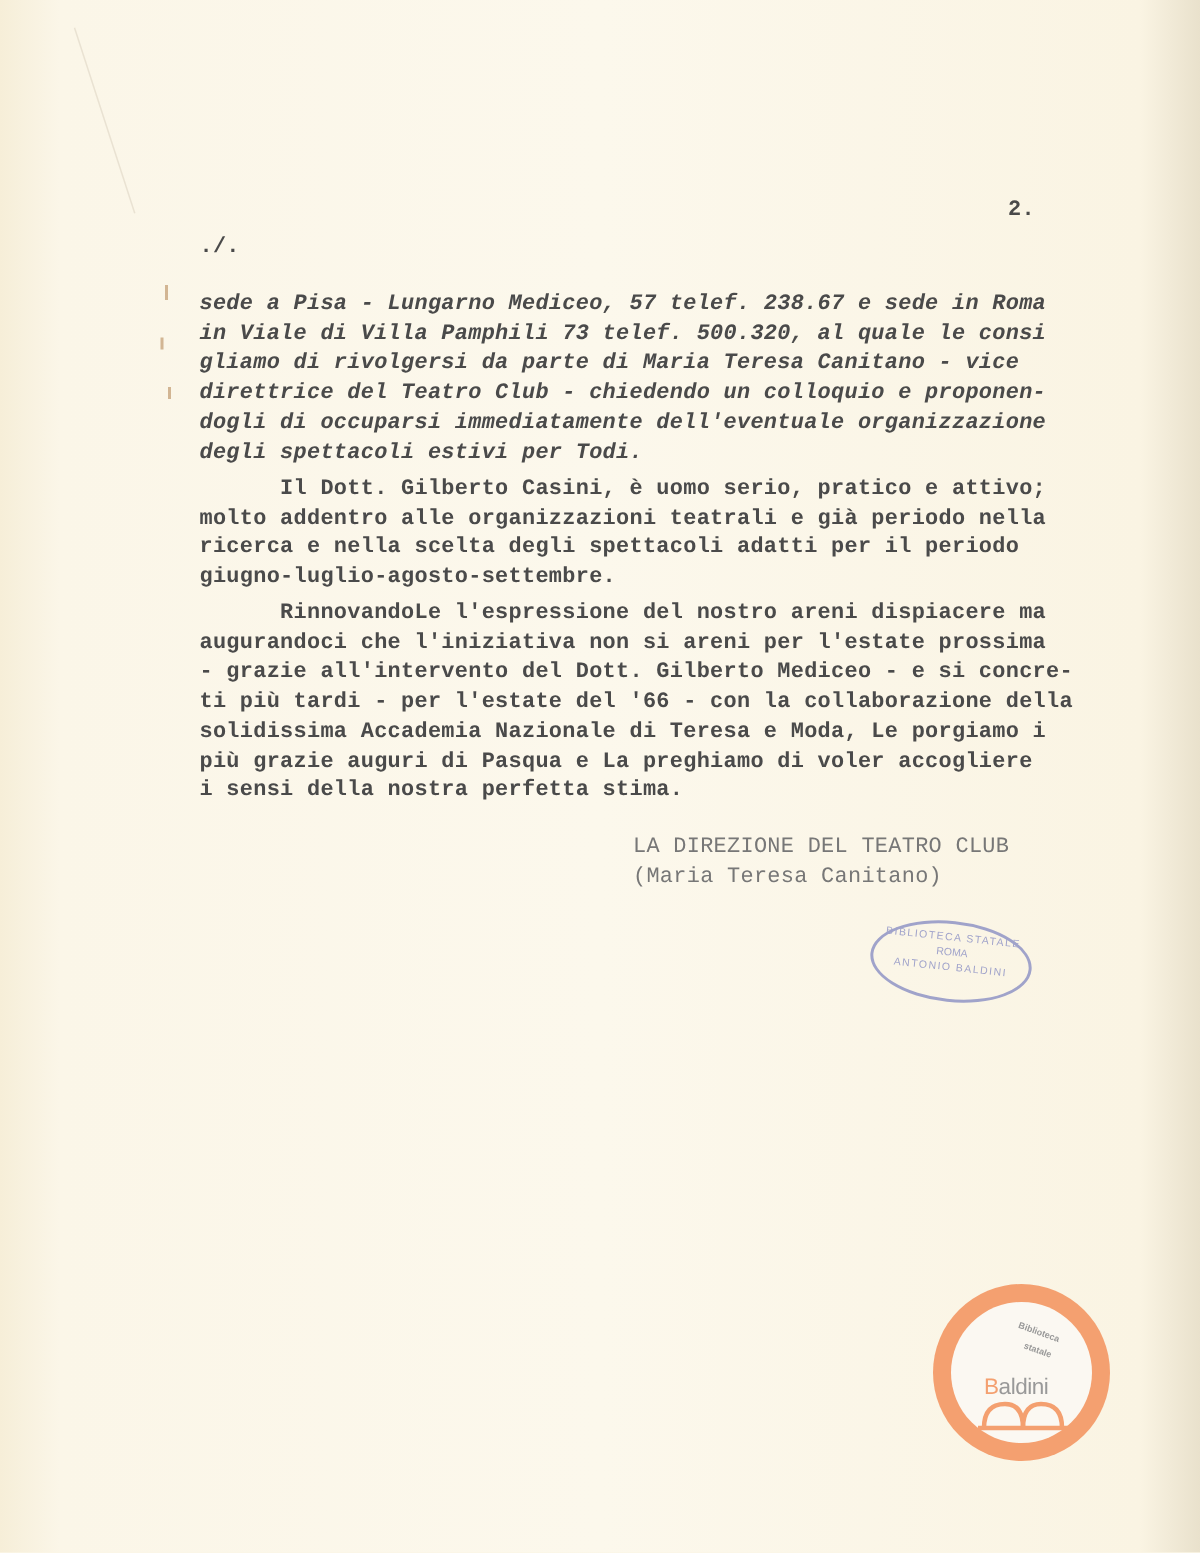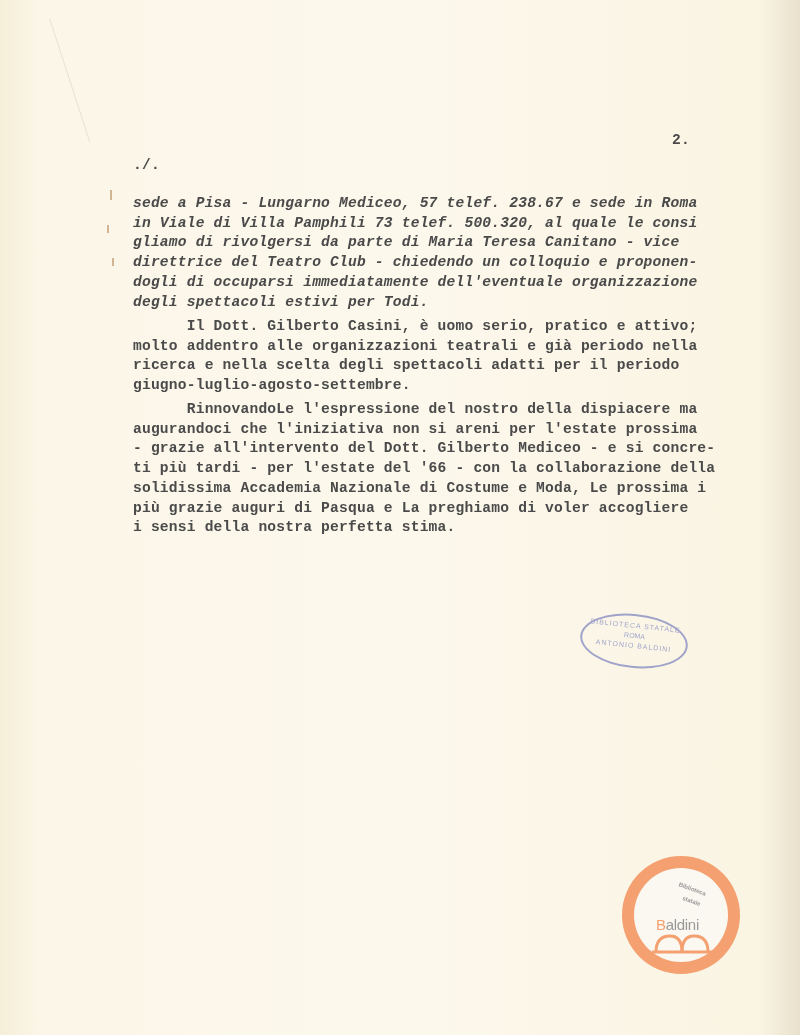--- a/index.html
+++ b/index.html
@@ -78,28 +78,30 @@
 <span>gliamo di rivolgersi da parte di Maria Teresa Canitano - vice</span>
 <span>direttrice del Teatro Club - chiedendo un colloquio e proponen-</span>
 <span>dogli di occuparsi immediatamente dell'eventuale organizzazione</span>
 <span>degli spettacoli estivi per Todi.</span></div>
 
   <div class="typed p2"><span>      Il Dott. Gilberto Casini, è uomo serio, pratico e attivo;</span>
 <span>molto addentro alle organizzazioni teatrali e già periodo nella</span>
 <span>ricerca e nella scelta degli spettacoli adatti per il periodo</span>
 <span>giugno-luglio-agosto-settembre.</span></div>
 
-  <div class="typed p3"><span>      RinnovandoLe l'espressione del nostro della dispiacere ma</span>
+  <div class="typed p3"><span>      RinnovandoLe l'espressione del nostro areni dispiacere ma</span>
 <span>augurandoci che l'iniziativa non si areni per l'estate prossima</span>
 <span>- grazie all'intervento del Dott. Gilberto Mediceo - e si concre-</span>
 <span>ti più tardi - per l'estate del '66 - con la collaborazione della</span>
-<span>solidissima Accademia Nazionale di Costume e Moda, Le prossima i</span>
+<span>solidissima Accademia Nazionale di Teresa e Moda, Le porgiamo i</span>
 <span>più grazie auguri di Pasqua e La preghiamo di voler accogliere</span>
 <span>i sensi della nostra perfetta stima.</span></div>
 
+  <div class="typed sig"><span>LA DIREZIONE DEL TEATRO CLUB</span>
+<span>(Maria Teresa Canitano)</span></div>
 
   <div class="stamp">
     <div class="l1">BIBLIOTECA STATALE</div>
     <div class="l2">ROMA</div>
     <div class="l3">ANTONIO BALDINI</div>
   </div>
 
   <div class="logo">
     <div class="logo-inner">
       <div class="logo-small" style="top:18px;">Biblioteca</div>

